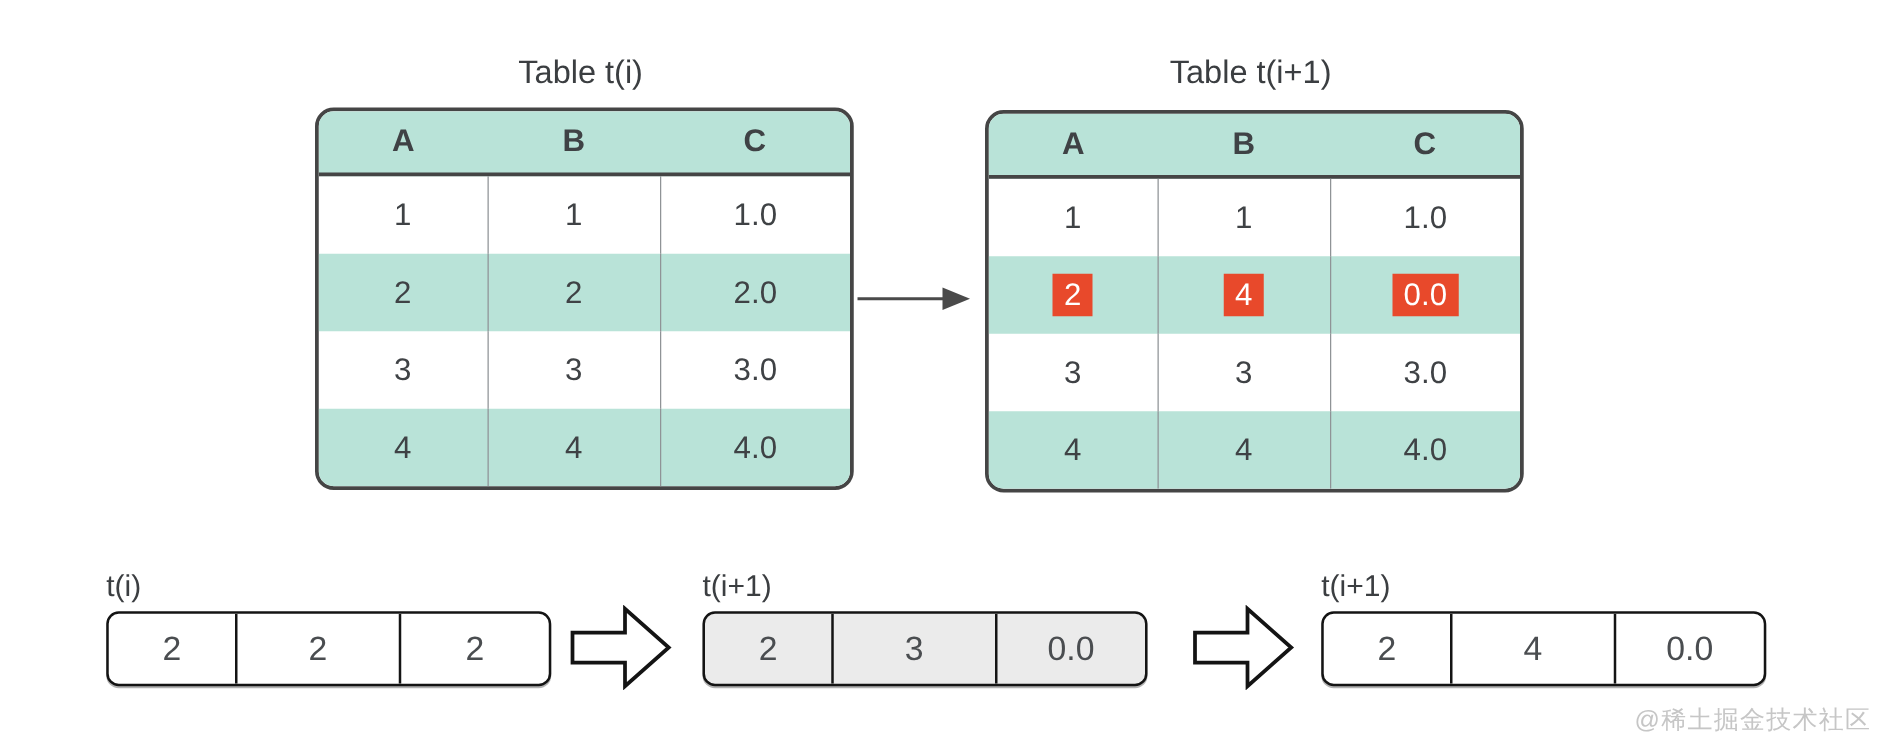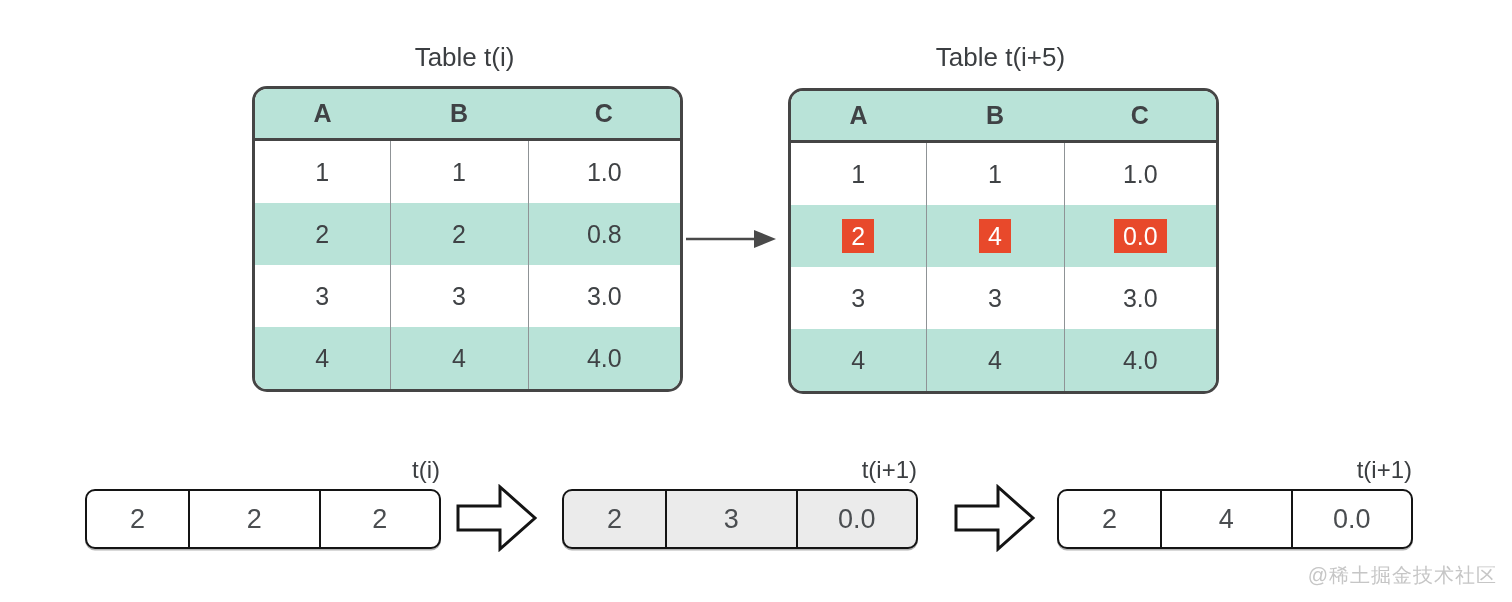--- a/index.html
+++ b/index.html
@@ -42,21 +42,21 @@
   .tcell.c3{width:35.8%;}
   .tbody .tcell.c2,.tbody .tcell.c3{border-left:1.5px solid var(--divider_gray);}
   .hl{
     background:var(--highlight);color:#ffffff;
     padding:2px 9px;line-height:1.2;display:inline-block;
   }
   
   .mid-arrow{position:absolute;}
   
   .strip-label{
-    position:absolute;text-align:right;font-size:24px;color:#3b3e41;
+    position:absolute;text-align:left;font-size:24px;color:#3b3e41;
   }
   .strip{
     position:absolute;display:flex;height:56px;width:352px;
     border:2.5px solid var(--strip_border);border-radius:10px;
     background:#ffffff;overflow:hidden;
     box-shadow:0 1.5px 0 rgba(0,0,0,0.3);
   }
   .strip.gray{background:var(--strip_gray);}
   .scell{
     display:flex;align-items:center;justify-content:center;
@@ -86,41 +86,41 @@
     </div>
     <div class="tbody">
       <div class="trow">
         <div class="tcell c1">1</div>
         <div class="tcell c2">1</div>
         <div class="tcell c3">1.0</div>
       </div>
       <div class="trow teal">
         <div class="tcell c1">2</div>
         <div class="tcell c2">2</div>
-        <div class="tcell c3">0.8</div>
+        <div class="tcell c3">2.0</div>
       </div>
       <div class="trow">
         <div class="tcell c1">3</div>
         <div class="tcell c2">3</div>
         <div class="tcell c3">3.0</div>
       </div>
       <div class="trow teal">
         <div class="tcell c1">4</div>
         <div class="tcell c2">4</div>
         <div class="tcell c3">4.0</div>
       </div>
     </div>
   </div>
 
   <svg class="mid-arrow" style="left:684px;top:224px;" width="96" height="30" viewBox="0 0 96 30">
     <line x1="2" y1="15" x2="74" y2="15" stroke="#4a4a4a" stroke-width="2.5"></line>
     <polygon points="70,6 92,15 70,24" fill="#4a4a4a"></polygon>
   </svg>
 
-  <div class="table-title" style="left:788px;top:42px;width:425px;">Table t(i+5)</div>
+  <div class="table-title" style="left:788px;top:42px;width:425px;">Table t(i+1)</div>
 
   <div class="dtable" style="left:788px;top:88px;">
     <div class="thead">
       <div class="tcell c1">A</div>
       <div class="tcell c2">B</div>
       <div class="tcell c3">C</div>
     </div>
     <div class="tbody">
       <div class="trow">
         <div class="tcell c1">1</div>

